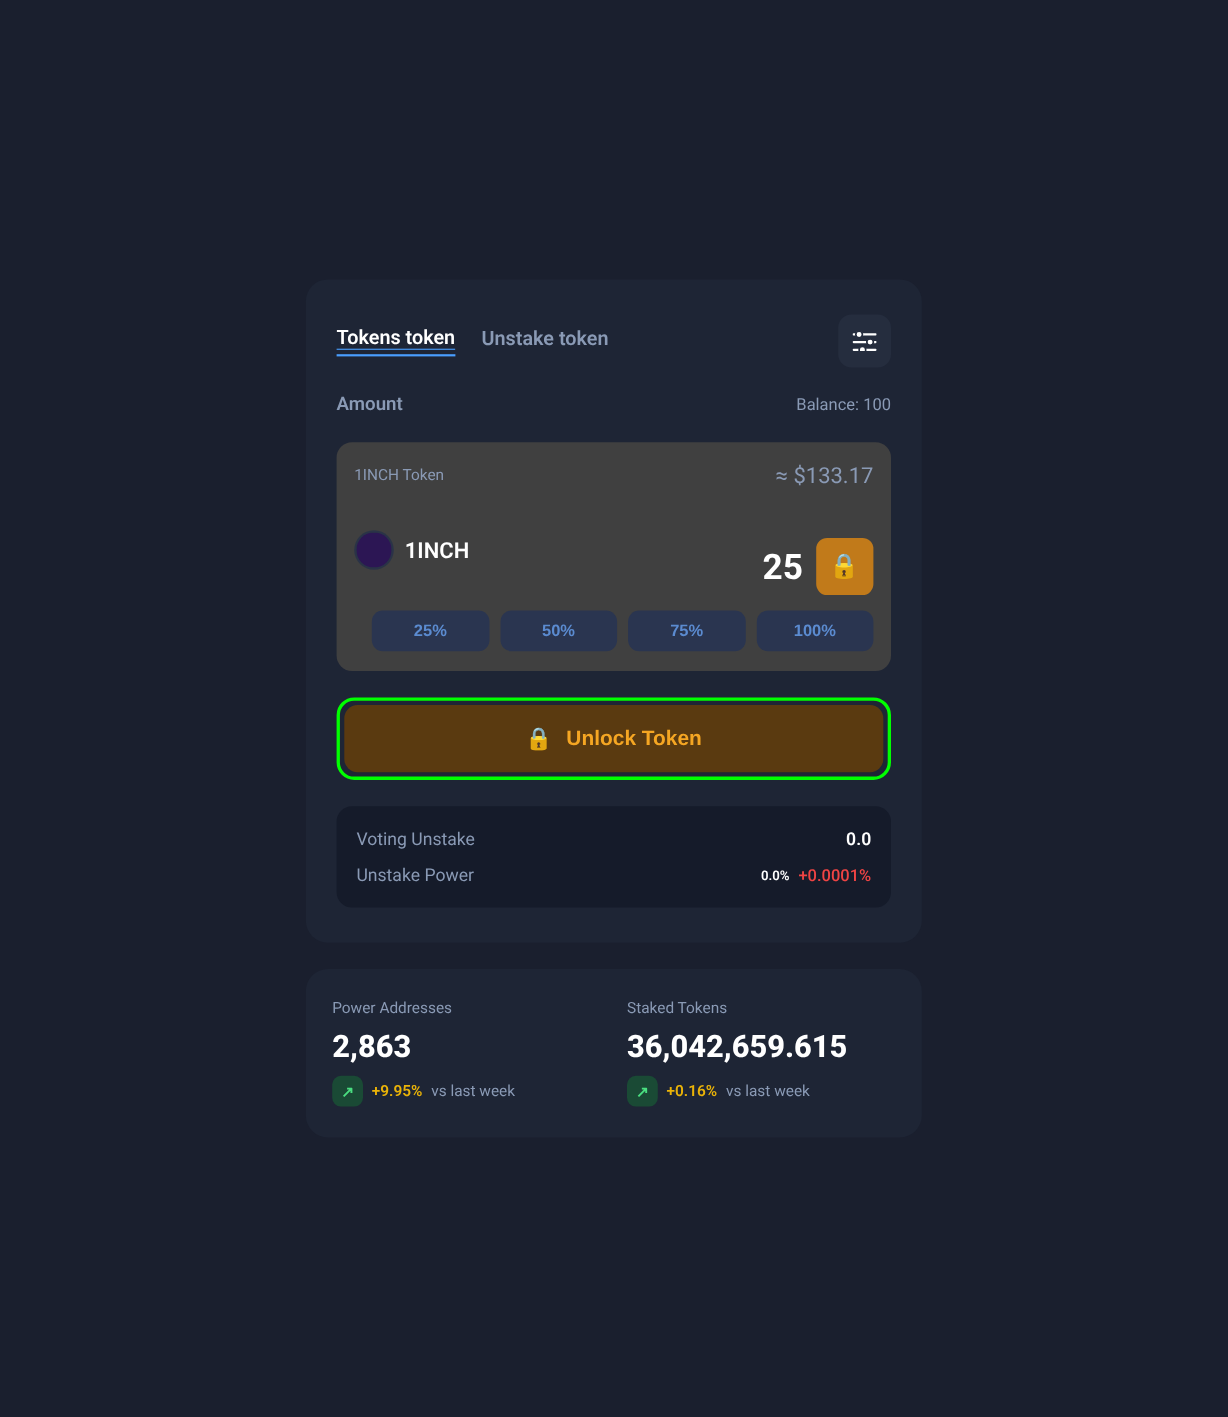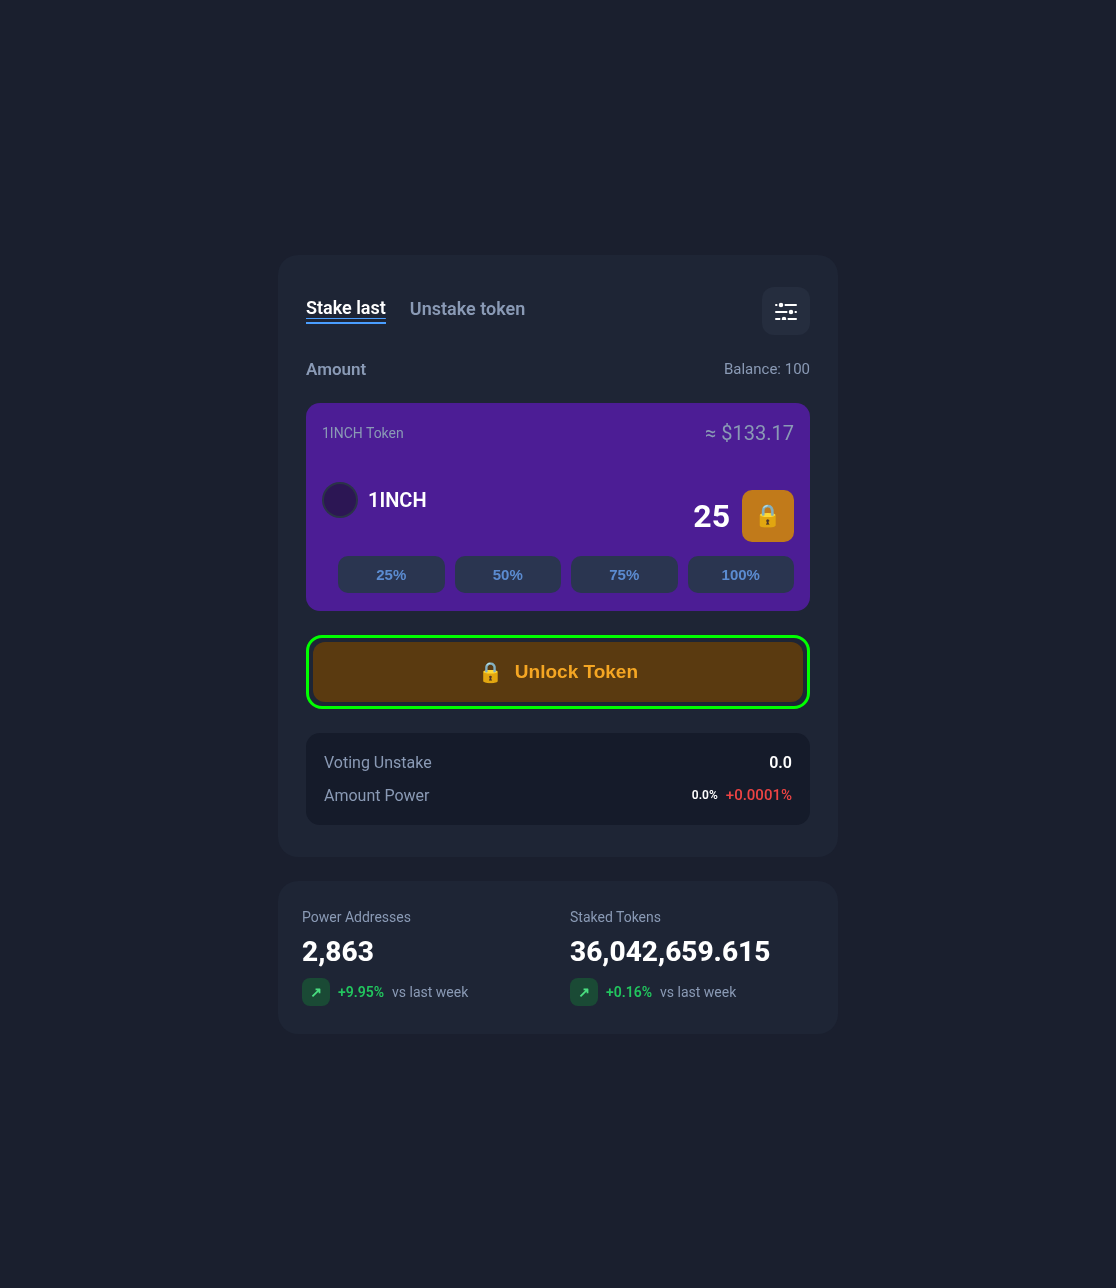--- a/index.html
+++ b/index.html
@@ -90,21 +90,21 @@
       font-weight: 600;
     }
 
     .balance-label {
       color: #8a9ab5;
       font-size: 15px;
     }
 
     
     .token-box {
-      background-color: #4c1d95;
+      background-color: #404040;
       border-radius: 14px;
       padding: 18px 16px;
       display: flex;
       flex-direction: column;
       gap: 14px;
     }
 
     .token-row {
       display: flex;
       justify-content: space-between;
@@ -306,40 +306,40 @@
       height: 28px;
       display: flex;
       align-items: center;
       justify-content: center;
       color: #4ade80;
       font-size: 14px;
       font-weight: 700;
     }
 
     .stat-change-text {
-      color: #22c55e;
+      color: #eab308;
       font-size: 14px;
       font-weight: 600;
     }
 
     .stat-change-suffix {
       color: #8a9ab5;
       font-size: 14px;
     }
   </style>
 </head>
 <body>
 
 <div class="page-wrapper">
 
   <div class="main-card">
 
     <div class="tab-row">
       <div class="tabs">
-        <span class="tab active">Stake last</span>
+        <span class="tab active">Tokens token</span>
         <span class="tab inactive">Unstake token</span>
       </div>
       <button class="settings-btn">
         <svg width="22" height="18" viewBox="0 0 22 18" fill="white">
           <rect x="0" y="2" width="22" height="2" rx="1"></rect>
           <circle cx="6" cy="3" r="3" fill="white" stroke="#252d3e" stroke-width="1.5"></circle>
           <rect x="0" y="9" width="22" height="2" rx="1"></rect>
           <circle cx="16" cy="10" r="3" fill="white" stroke="#252d3e" stroke-width="1.5"></circle>
           <rect x="0" y="16" width="22" height="2" rx="1"></rect>
           <circle cx="9" cy="17" r="3" fill="white" stroke="#252d3e" stroke-width="1.5"></circle>
@@ -391,21 +391,21 @@
         <span>Unlock Token</span>
       </button>
     </div>
 
     <div class="voting-box">
       <div class="voting-row">
         <span class="voting-label">Voting Unstake</span>
         <span class="voting-value">0.0</span>
       </div>
       <div class="voting-row">
-        <span class="voting-label">Amount Power</span>
+        <span class="voting-label">Unstake Power</span>
         <div class="voting-power-row">
           <span class="voting-value-neutral">0.0%</span>
           <span class="voting-change">+0.0001%</span>
         </div>
       </div>
     </div>
 
   </div>
 
   <div class="stats-card">

